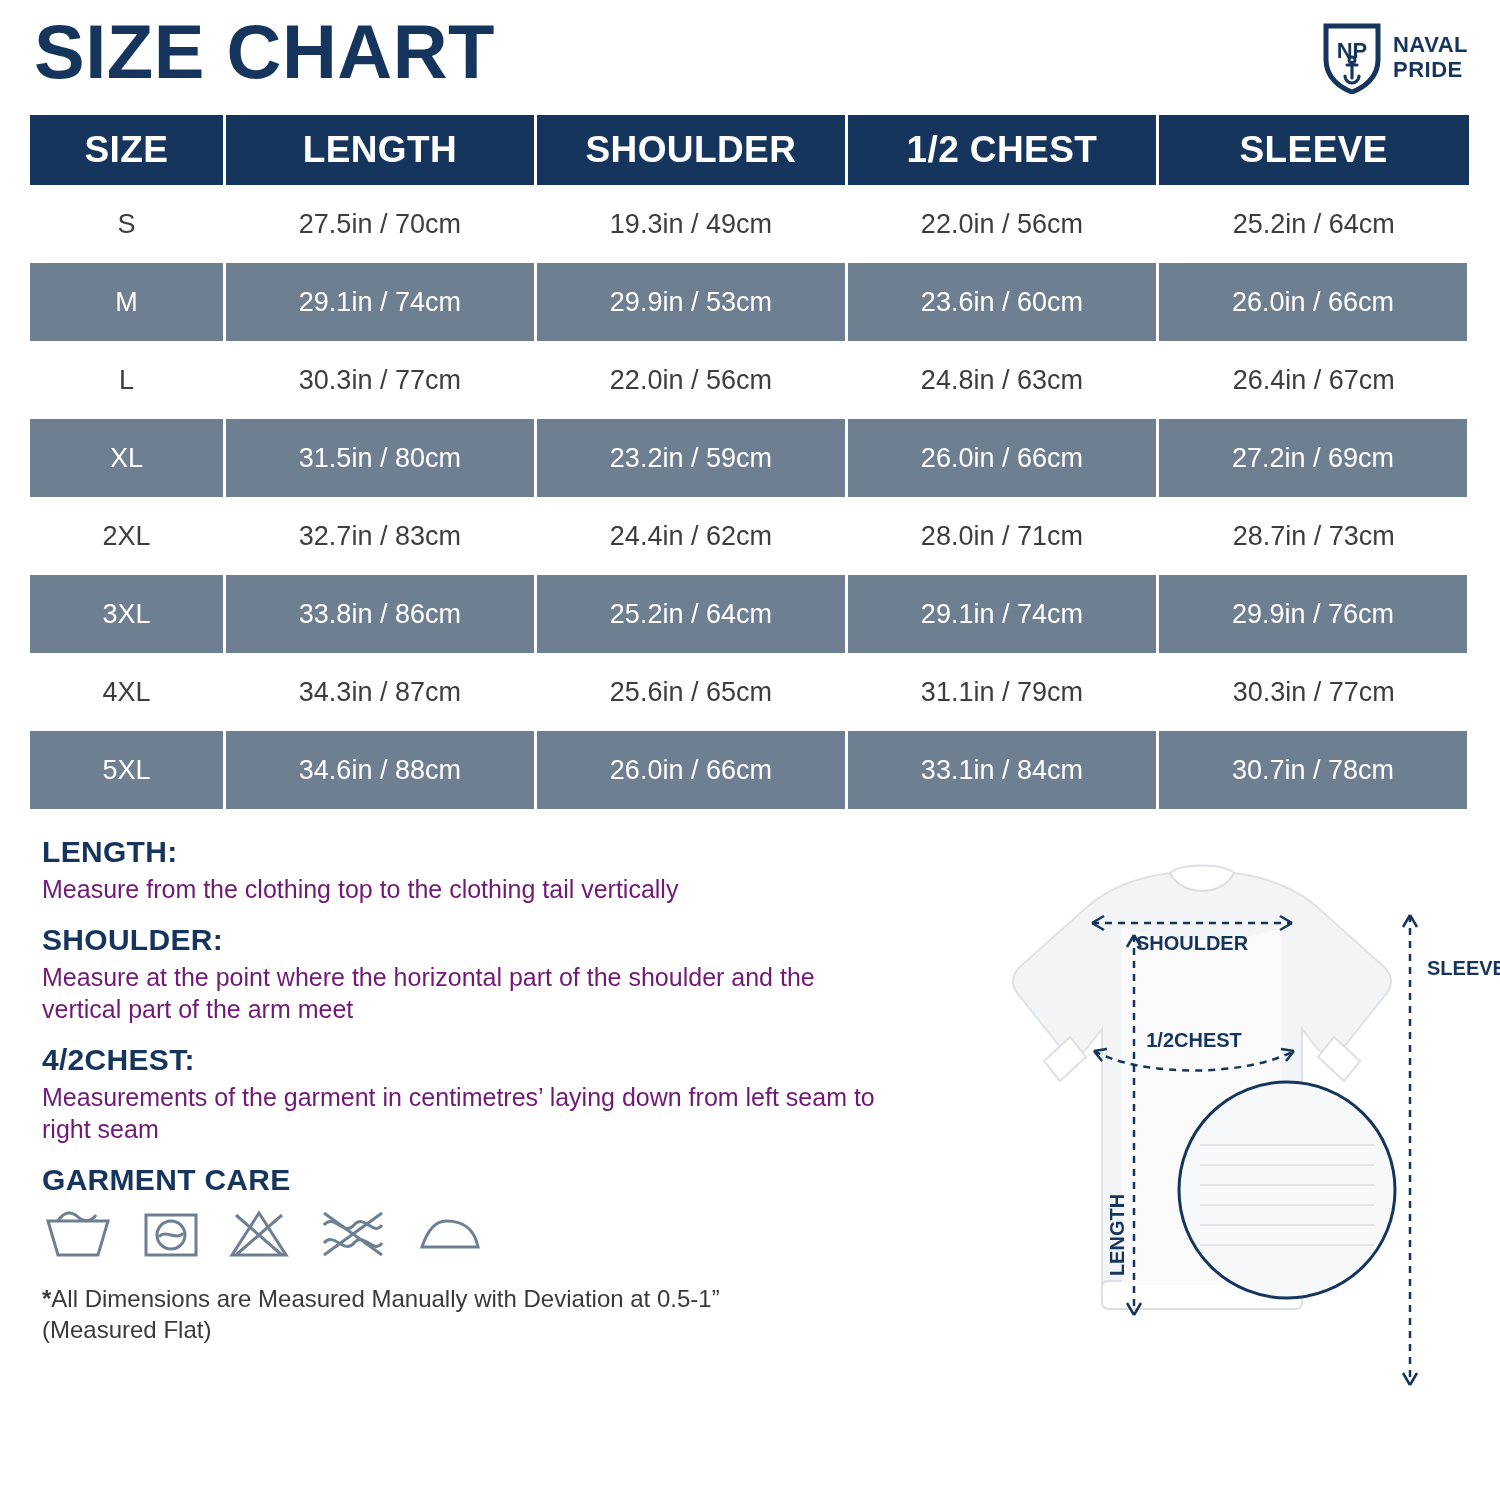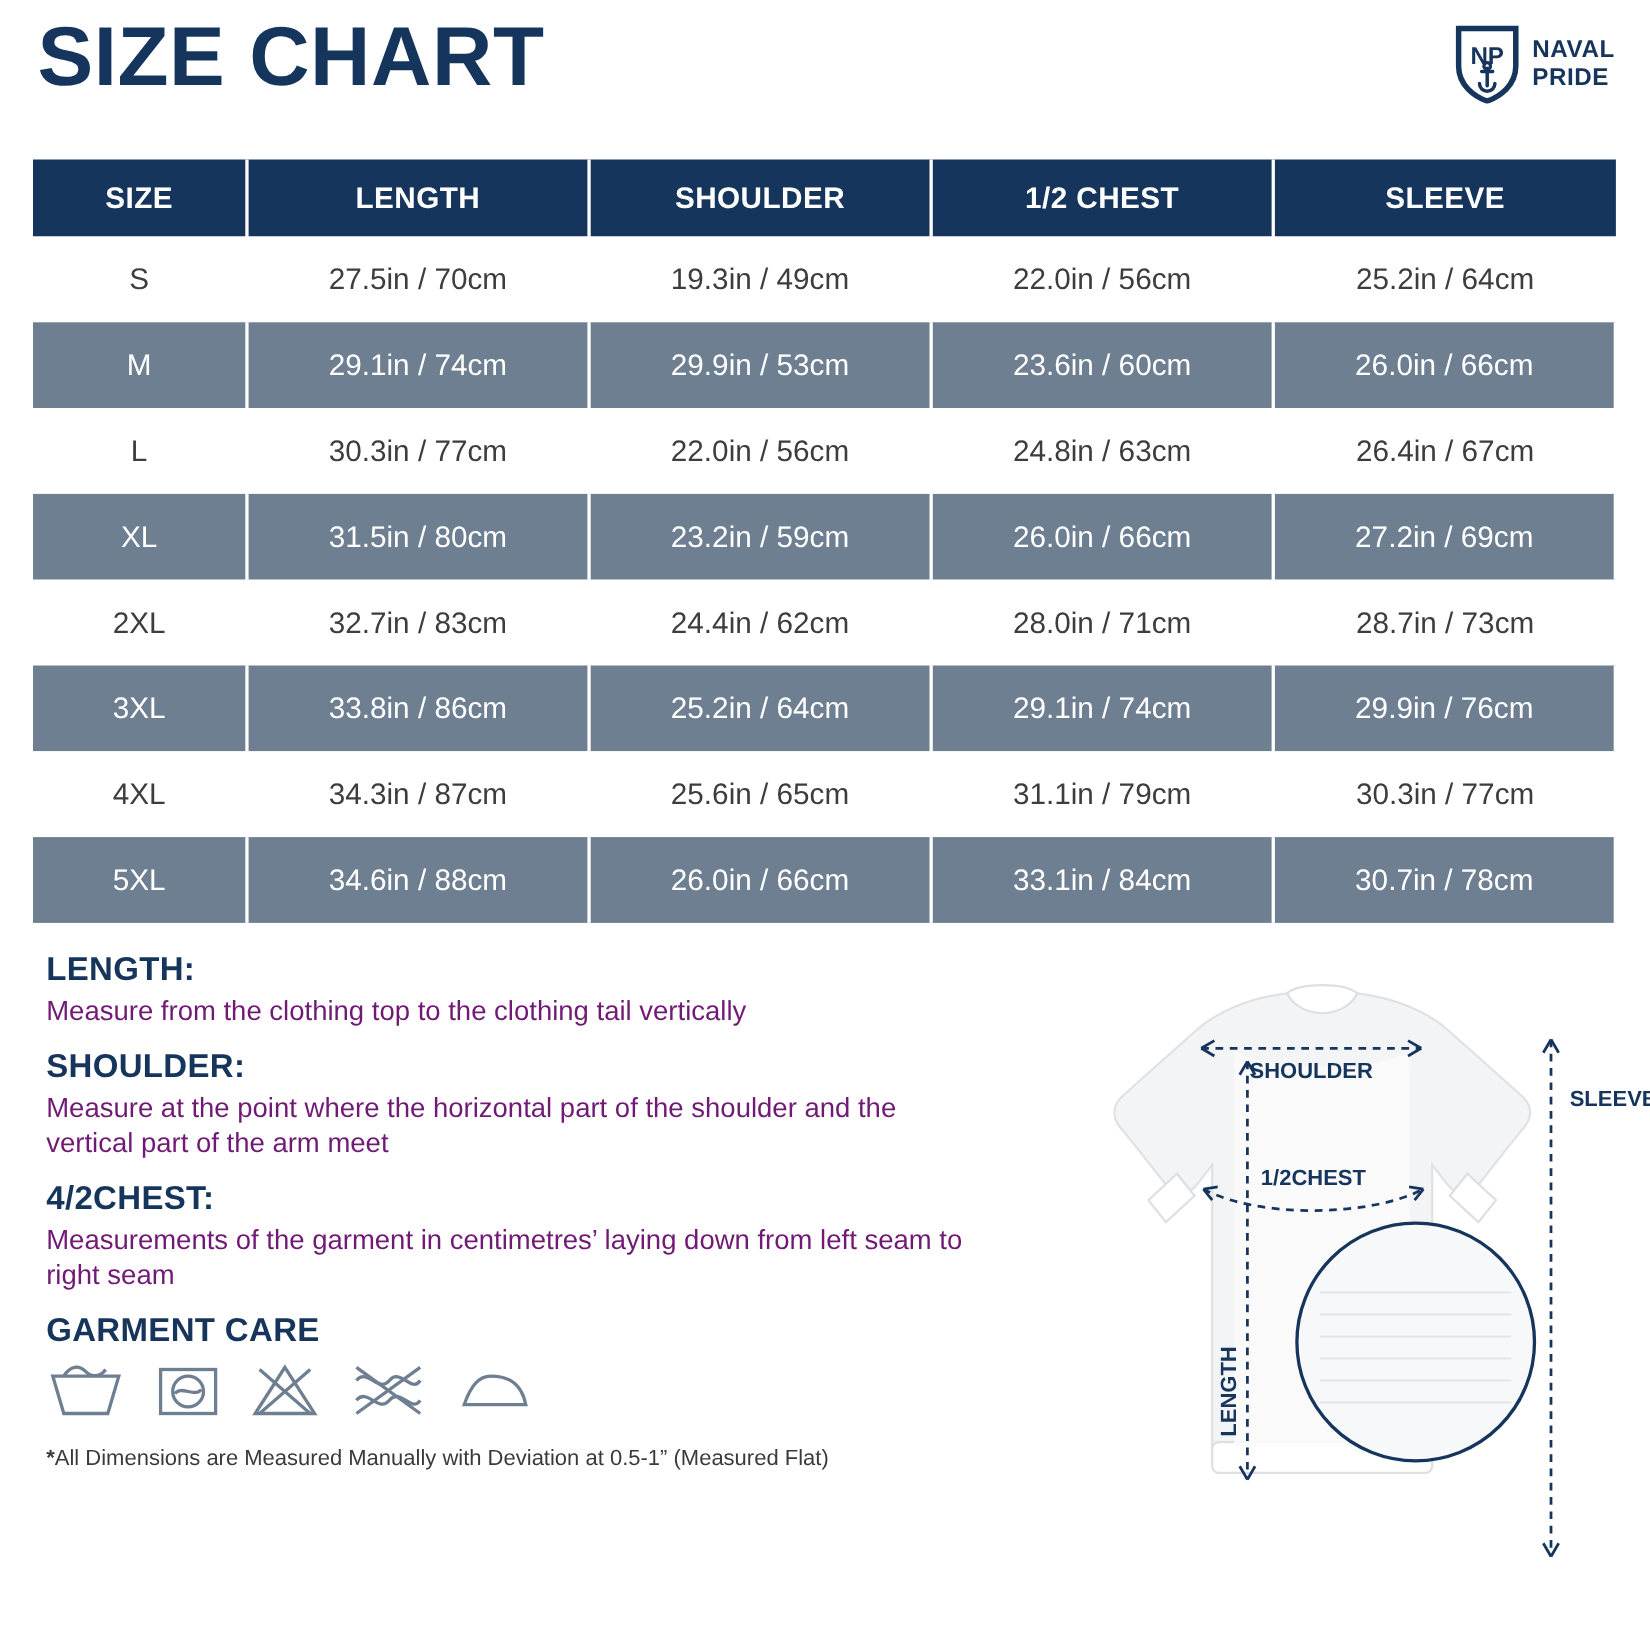--- a/index.html
+++ b/index.html
@@ -18,21 +18,21 @@
   .page {
     width: 1500px;
     height: 1500px;
     position: relative;
     box-sizing: border-box;
   }
 
   
   .header {
     position: relative;
-    height: 145px;
+    height: 115px;
     padding: 0 32px;
     box-sizing: border-box;
   }
   .title {
     position: absolute;
     left: 34px;
     top: 14px;
     font-size: 76px;
     font-weight: bold;
     letter-spacing: 0.5px;
@@ -62,21 +62,21 @@
   
   table.size-table {
     width: 1440px;
     margin: 0 auto;
     border-collapse: collapse;
     table-layout: fixed;
   }
   table.size-table th {
     background: #16355c;
     color: #ffffff;
-    font-size: 27px;
+    font-size: 37px;
     font-weight: bold;
     height: 68px;
     letter-spacing: 0.4px;
     border-right: 3px solid #ffffff;
   }
   table.size-table th:last-child { border-right: none; }
   table.size-table td {
     text-align: center;
     font-size: 27px;
     height: 76px;
@@ -130,21 +130,21 @@
     letter-spacing: 0.3px;
   }
   .care-icons {
     display: flex;
     gap: 28px;
     align-items: center;
     margin-bottom: 22px;
   }
   .care-icons svg { display: block; }
   .note {
-    font-size: 20px;
+    font-size: 24px;
     color: #3a3a3a;
     line-height: 1.3;
     max-width: 760px;
   }
   .note b { font-weight: bold; }
 
   
   .illus {
     position: relative;
     flex: 1;

